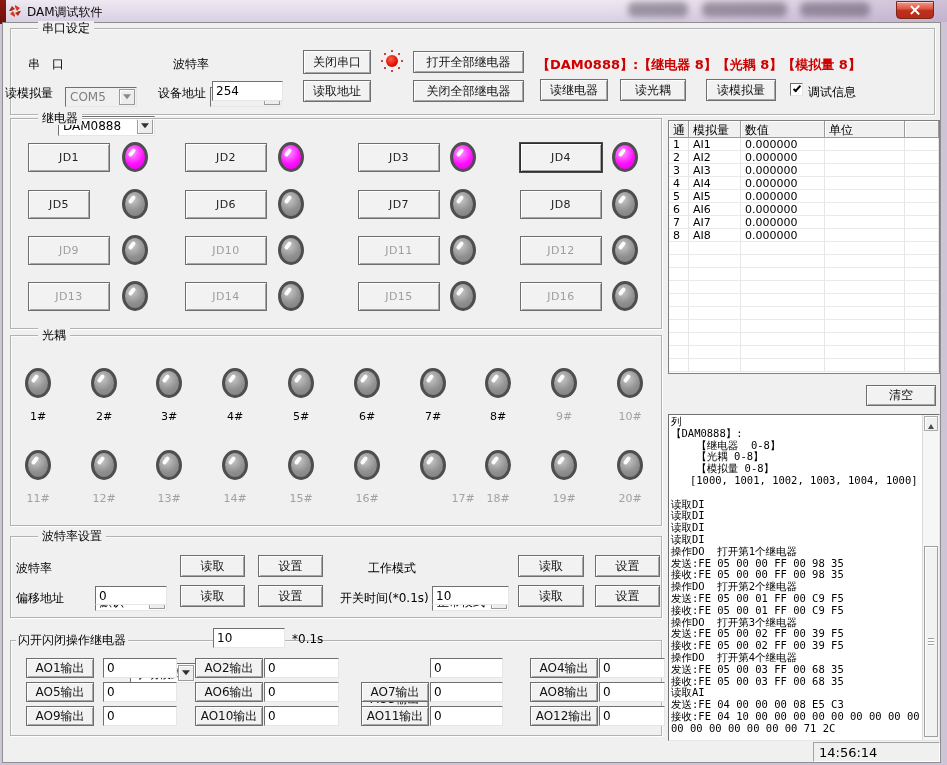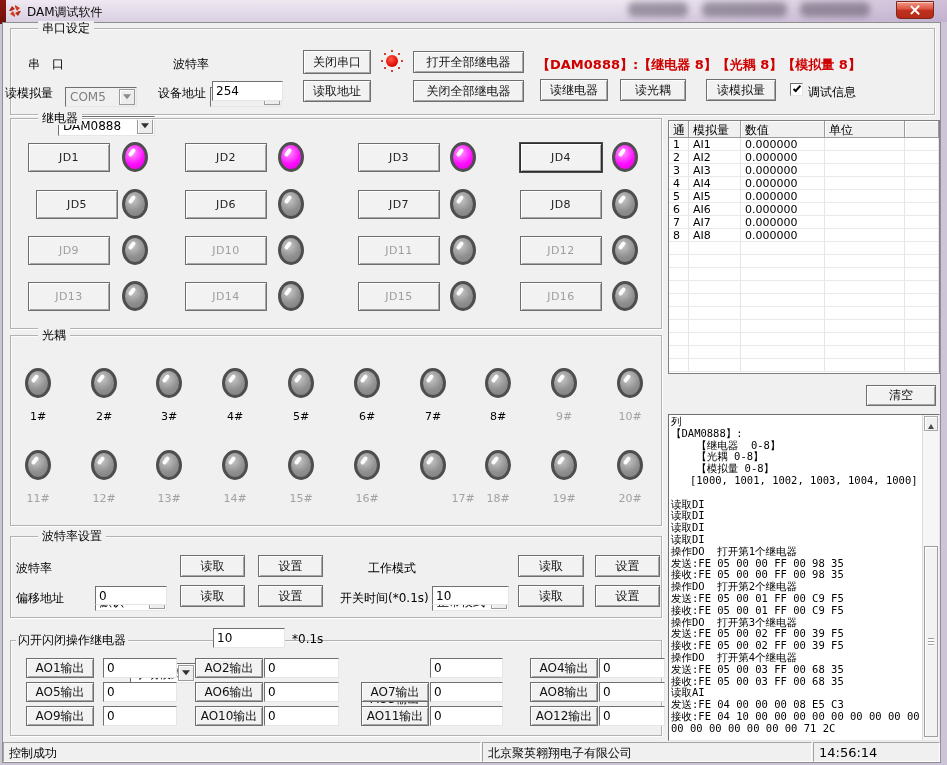--- a/index.html
+++ b/index.html
@@ -152,21 +152,21 @@
 </div>
 <div id="relay-grid" class="abs" style="left:0;top:0;">
     <div class="abs btn jd-btn" style="left:28px;top:143px;width:82px;height:29px;">JD1</div>
     <div class="abs led on" style="left:122px;top:142px;width:26px;height:30px;"></div>
     <div class="abs btn jd-btn" style="left:185px;top:143px;width:82px;height:29px;">JD2</div>
     <div class="abs led on" style="left:278px;top:142px;width:26px;height:30px;"></div>
     <div class="abs btn jd-btn" style="left:358px;top:143px;width:82px;height:29px;">JD3</div>
     <div class="abs led on" style="left:450px;top:142px;width:26px;height:30px;"></div>
     <div class="abs btn jd-btn focused" style="left:520px;top:143px;width:82px;height:29px;">JD4</div>
     <div class="abs led on" style="left:612px;top:142px;width:26px;height:30px;"></div>
-    <div class="abs btn jd-btn" style="left:28px;top:190px;width:82px;height:29px;margin-left:8px;">JD5</div>
+    <div class="abs btn jd-btn" style="left:28px;top:190px;width:62px;height:29px;">JD5</div>
     <div class="abs led off" style="left:122px;top:189px;width:26px;height:30px;"></div>
     <div class="abs btn jd-btn" style="left:185px;top:190px;width:82px;height:29px;">JD6</div>
     <div class="abs led off" style="left:278px;top:189px;width:26px;height:30px;"></div>
     <div class="abs btn jd-btn" style="left:358px;top:190px;width:82px;height:29px;">JD7</div>
     <div class="abs led off" style="left:450px;top:189px;width:26px;height:30px;"></div>
     <div class="abs btn jd-btn" style="left:520px;top:190px;width:82px;height:29px;">JD8</div>
     <div class="abs led off" style="left:612px;top:189px;width:26px;height:30px;"></div>
     <div class="abs btn jd-btn disabled" style="left:28px;top:236px;width:82px;height:29px;">JD9</div>
     <div class="abs led off" style="left:122px;top:235px;width:26px;height:30px;"></div>
     <div class="abs btn jd-btn disabled" style="left:185px;top:236px;width:82px;height:29px;">JD10</div>
@@ -434,16 +434,14 @@
     <div class="sb-up">
         <span class="tri"></span>
       </div>
     <div class="sb-thumb">
         <span class="sb-grip"></span>
       </div>
   </div>
 </div>
 
 <div class="abs statusbar">
-  <div class="sp" style="left:0;width:478px;">控制成功</div>
-  <div class="sp" style="left:479px;width:330px;">北京聚英翱翔电子有限公司</div>
   <div class="sp" style="left:810px;width:127px;font-size:13px;">14:56:14</div>
 </div>
 
 </body></html>

